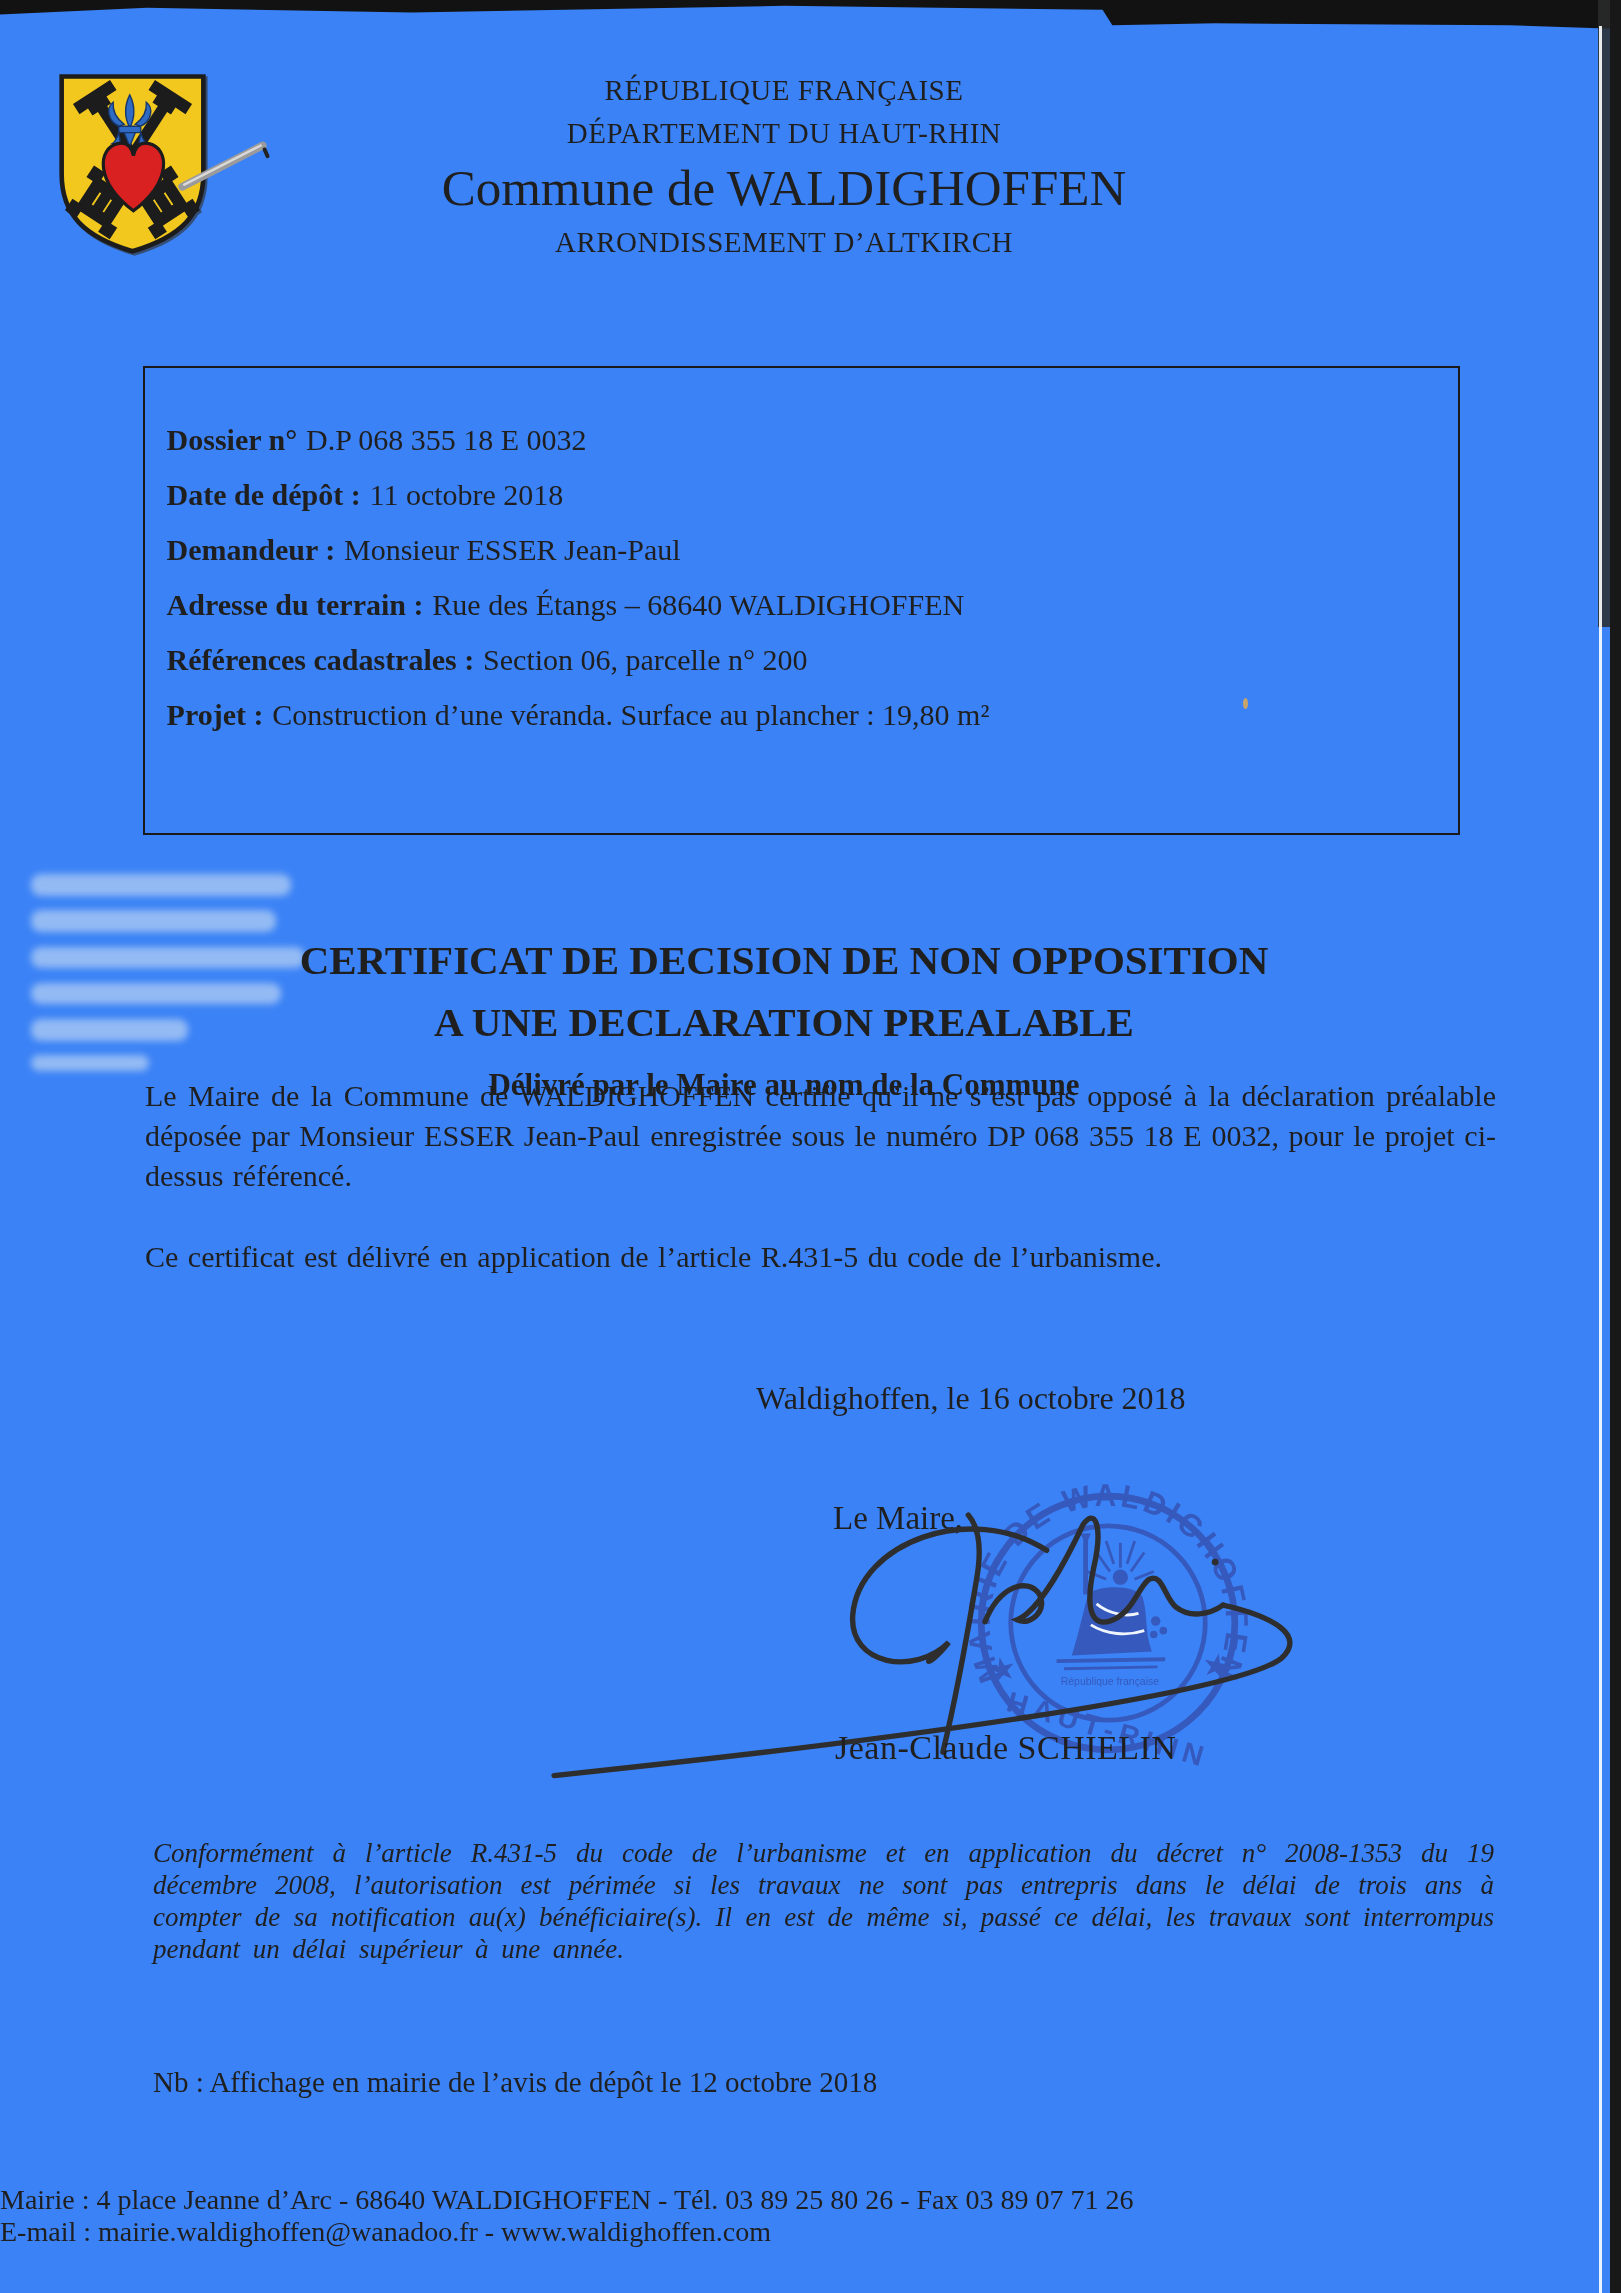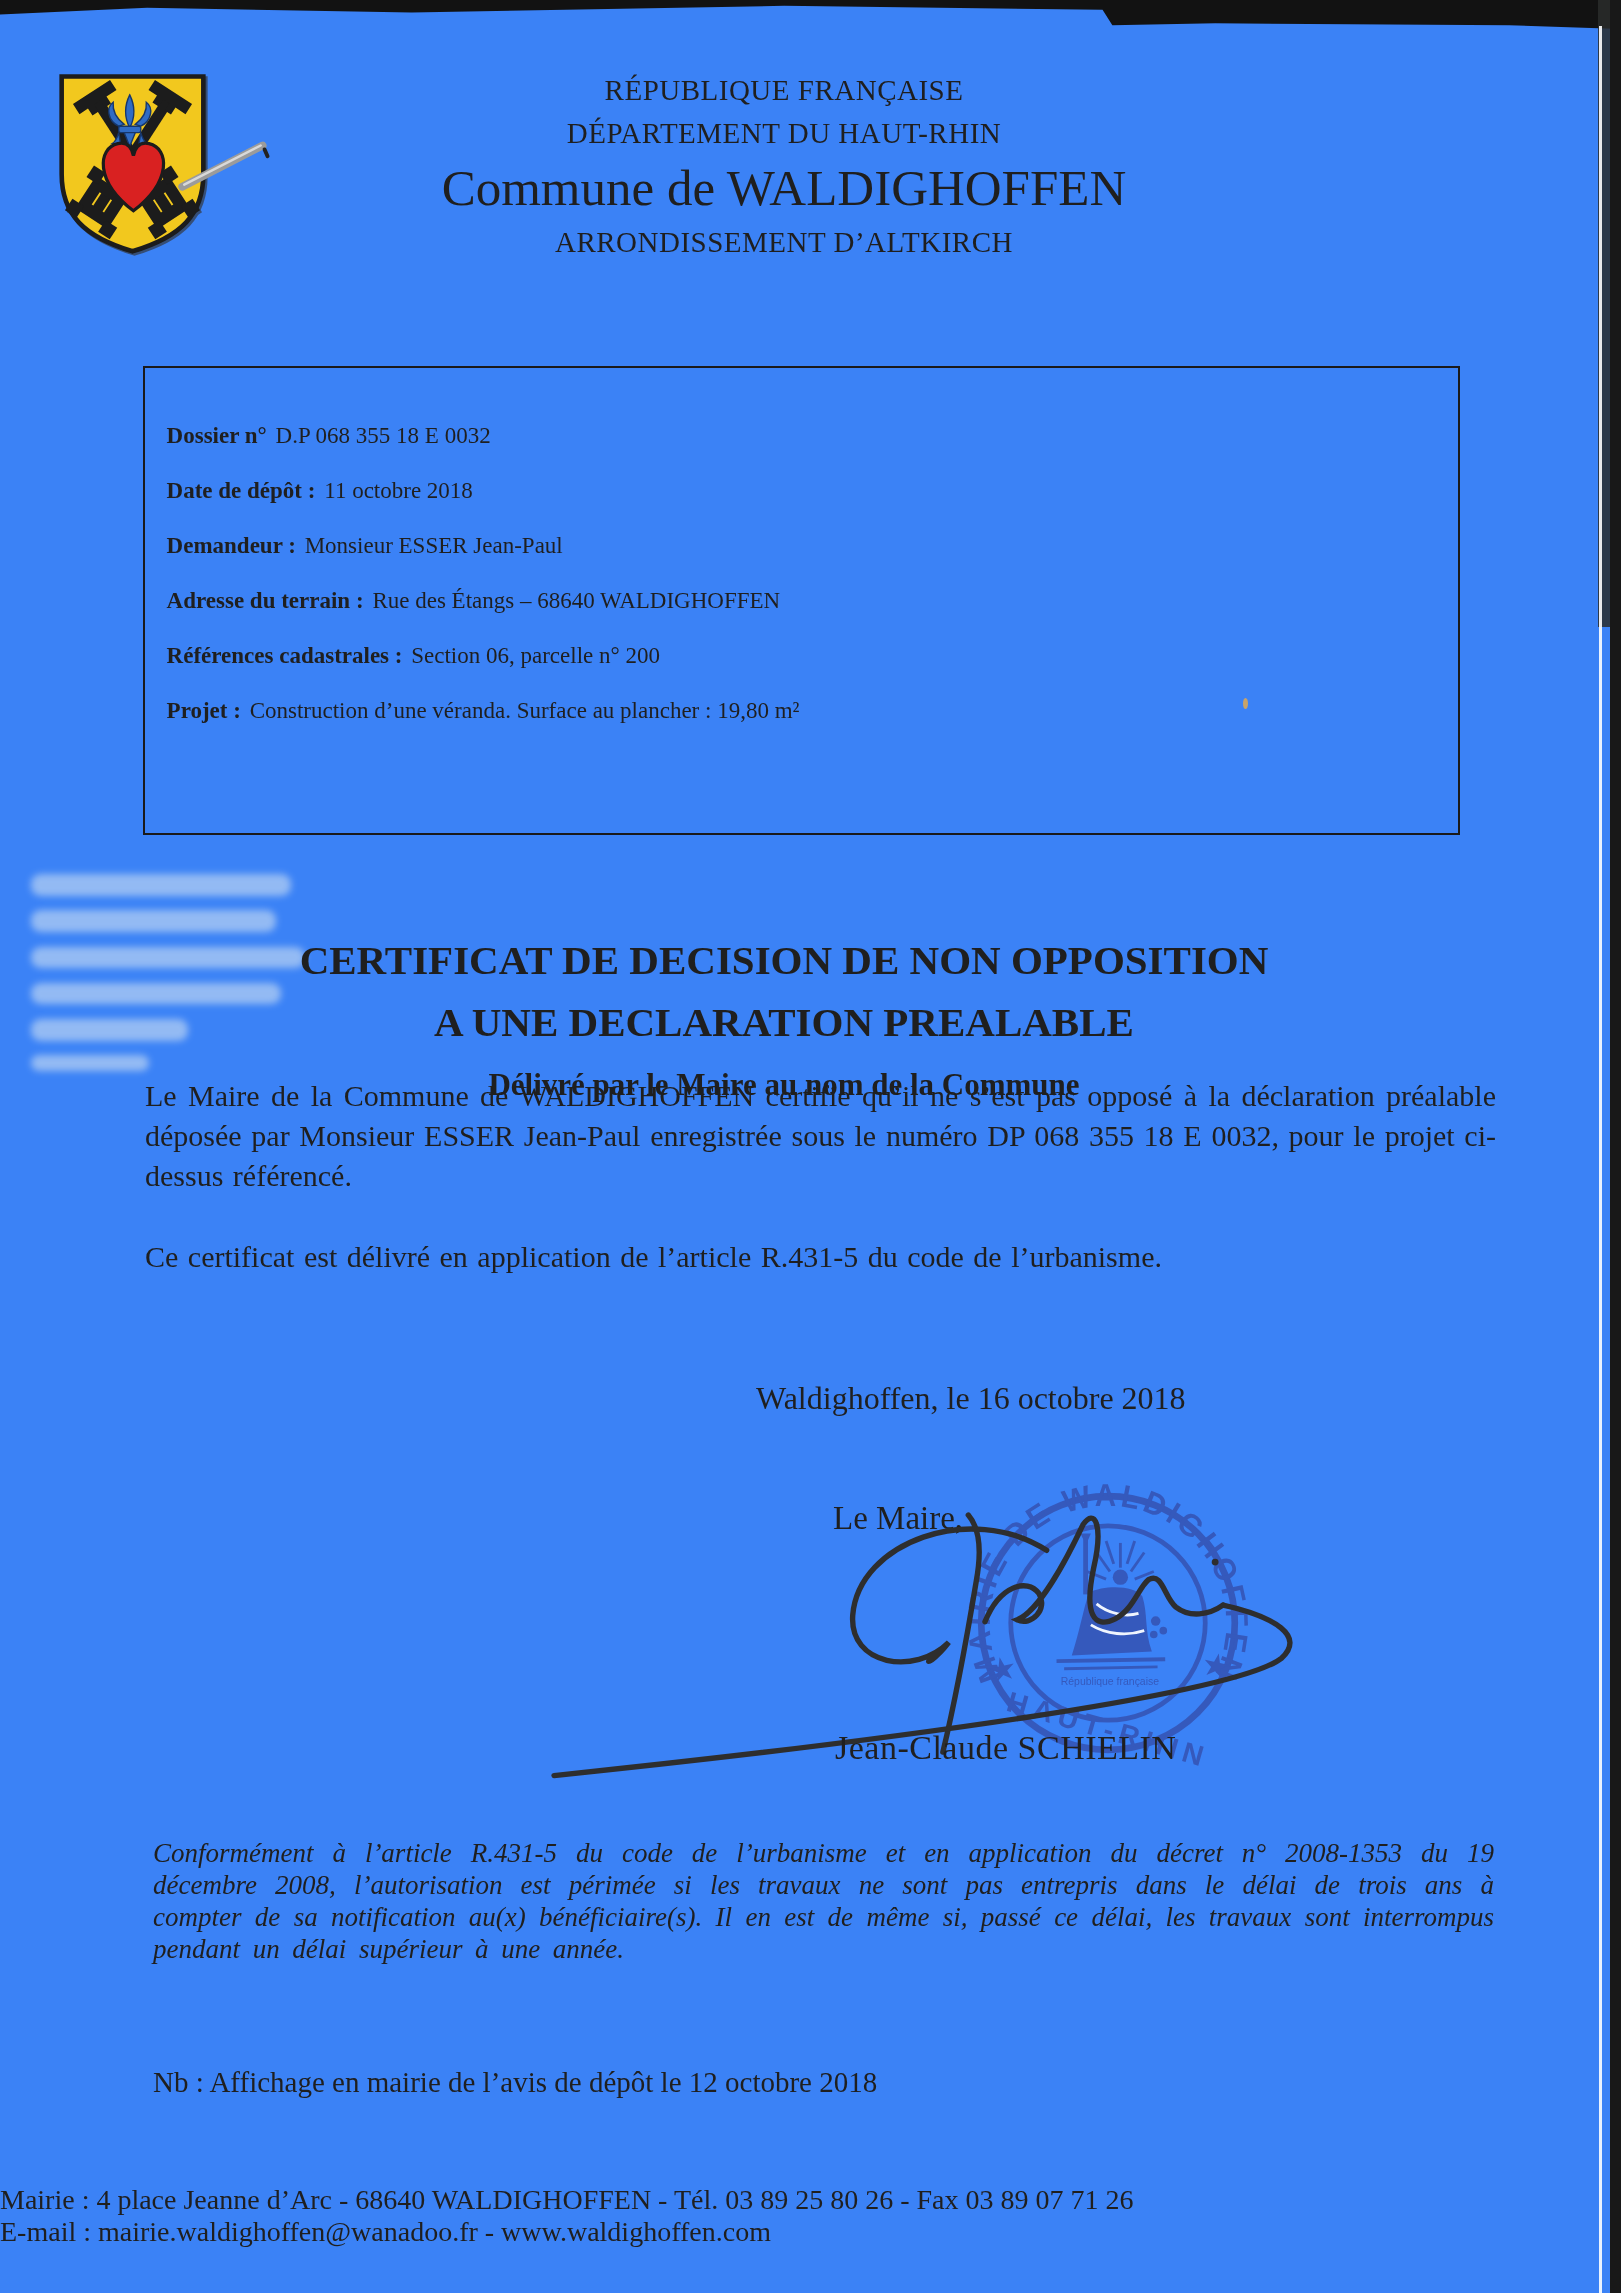--- a/index.html
+++ b/index.html
@@ -23,21 +23,21 @@
   .header .h-big{font-size:51px;margin:15.7px 0 13.7px 0;}
   
   .ghost{position:absolute;left:31px;top:874px;width:314px;}
   .ghost div{height:21.6px;margin-bottom:14.7px;background:#dce9f2;border-radius:9.8px;filter:blur(3.9px);opacity:.55;}
   .speck{position:absolute;border-radius:50%;}
   
   .dossier-box{
     position:absolute;left:143px;top:366px;width:1317px;height:469px;
     border:2.9px solid #1a1a1a;box-sizing:border-box;padding:55px 19.6px 0 21.6px;
   }
-  .box-row{height:55px;font-size:23px;white-space:nowrap;}
+  .box-row{height:55px;font-size:30px;white-space:nowrap;}
   .box-row .lbl{font-weight:bold;}
   .box-row .val{margin-left:8.8px;}
   
   .title{position:absolute;left:0;top:921px;width:1568px;text-align:center;}
   .t1{font-size:41px;font-weight:bold;line-height:46px;margin:16px;}
   .t2{font-size:31px;font-weight:bold;line-height:39px;margin:20px 0 0 0;}
   
   .para{position:absolute;left:145px;width:1351px;font-size:30px;line-height:40px;text-align:justify;word-spacing:2px;}
   .p1{top:1076px;}
   .p2{top:1237px;text-align:left;}

